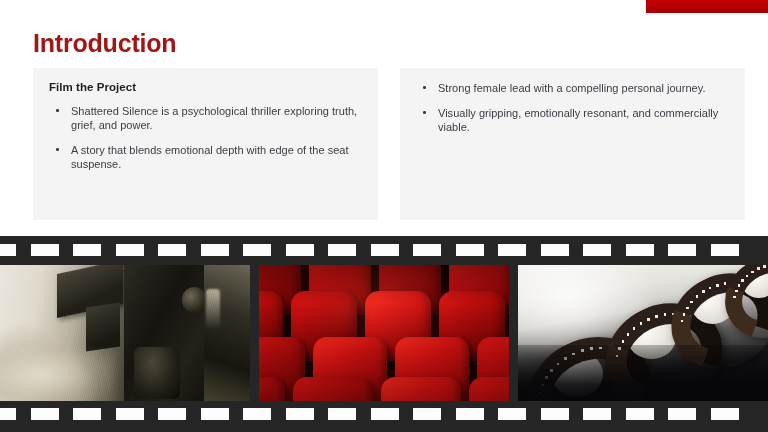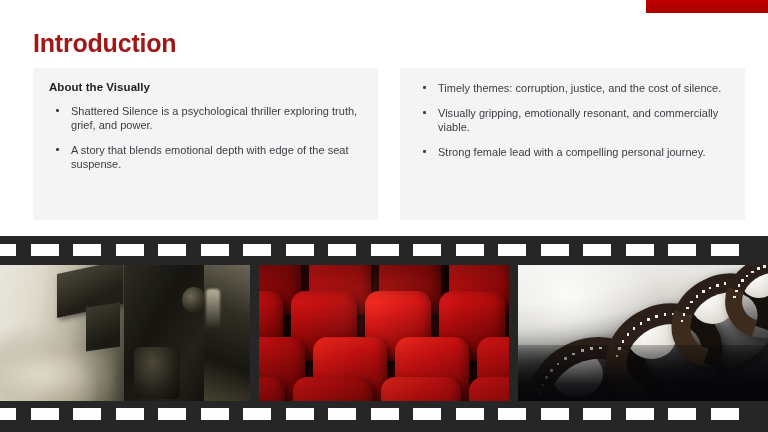--- a/index.html
+++ b/index.html
@@ -272,46 +272,42 @@
 </head>
 <body>
 
 <div id="slide">
 
   <div class="accent-bar"></div>
 
   <div class="page-title">Introduction</div>
 
   <div class="card left">
-    <div class="card-title">About the Visually</div>
+    <div class="card-title">Film the Project</div>
     <ul class="bullets">
       <li>
         <span class="bullet-dot"></span>
         <span>Shattered Silence is a psychological thriller exploring truth, grief, and power.</span>
       </li>
       <li>
         <span class="bullet-dot"></span>
         <span>A story that blends emotional depth with edge of the seat suspense.</span>
       </li>
     </ul>
   </div>
 
   <div class="card right">
     <ul class="bullets">
       <li>
         <span class="bullet-dot"></span>
-        <span>Timely themes: corruption, justice, and the cost of silence.</span>
+        <span>Strong female lead with a compelling personal journey.</span>
       </li>
       <li>
         <span class="bullet-dot"></span>
         <span>Visually gripping, emotionally resonant, and commercially viable.</span>
-      </li>
-      <li>
-        <span class="bullet-dot"></span>
-        <span>Strong female lead with a compelling personal journey.</span>
       </li>
     </ul>
   </div>
 
   <div class="filmstrip">
 
     <div class="perf-row top" id="perf-top">
         <div class="perf"></div>
         <div class="perf"></div>
         <div class="perf"></div>

